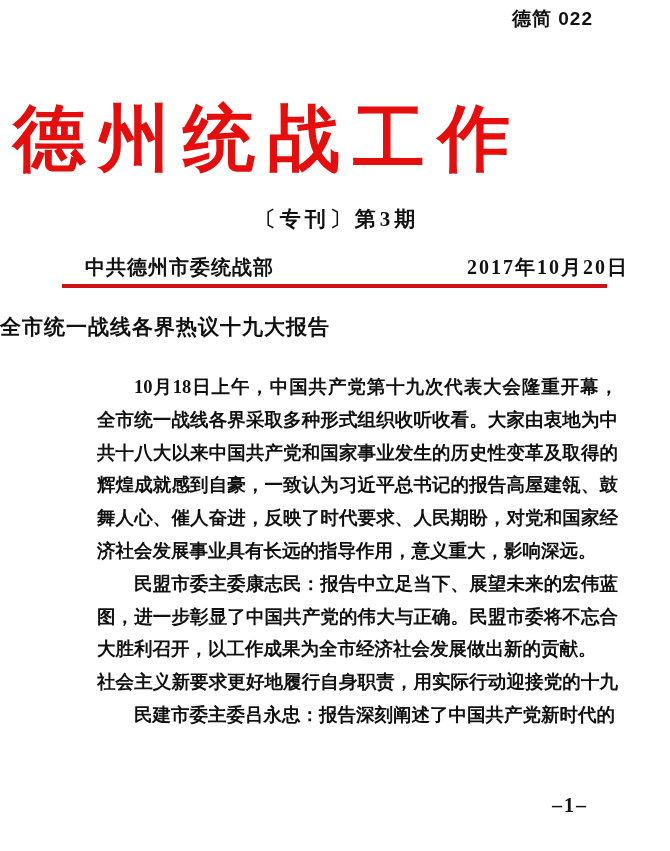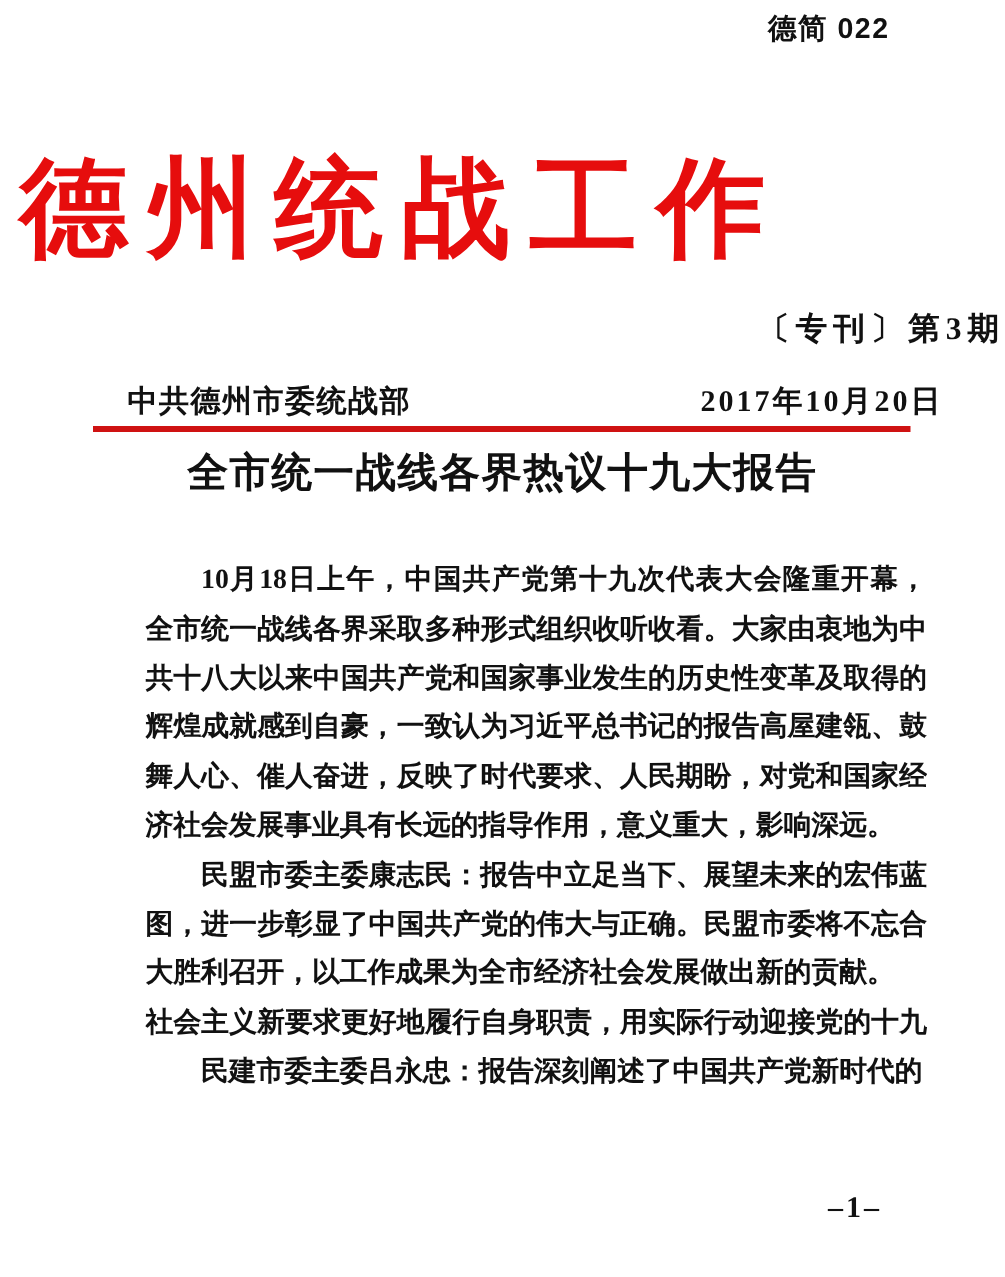--- a/index.html
+++ b/index.html
@@ -36,21 +36,21 @@
     line-height: 1.06;
     letter-spacing: 13px;
     text-indent: 13px;
     white-space: nowrap;
   }
   .issue-line {
     position: absolute;
     top: 205px;
     left: 0;
     right: 0;
-    text-align: right;
+    text-align: center;
     font-weight: bold;
     font-size: 21px;
     letter-spacing: 4px;
     text-indent: 4px;
   }
   .header-row {
     position: absolute;
     top: 254px;
     left: 73px;
     width: 544px;
@@ -66,27 +66,27 @@
   .red-rule {
     position: absolute;
     top: 284px;
     left: 62px;
     width: 545px;
     height: 4px;
     background: #cf1212;
   }
   .article-title {
     position: absolute;
-    top: 297px;
+    top: 313px;
     left: 0;
     right: 0;
-    text-align: center;
+    text-align: left;
     font-family: "Liberation Sans", sans-serif;
     font-weight: 900;
-    font-size: 27px;
+    font-size: 21px;
     letter-spacing: 1px;
   }
   .body-text {
     position: absolute;
     top: 371px;
     left: 78px;
     width: 521px;
     font-size: 18.5px;
     font-weight: bold;
     line-height: 32.8px;

